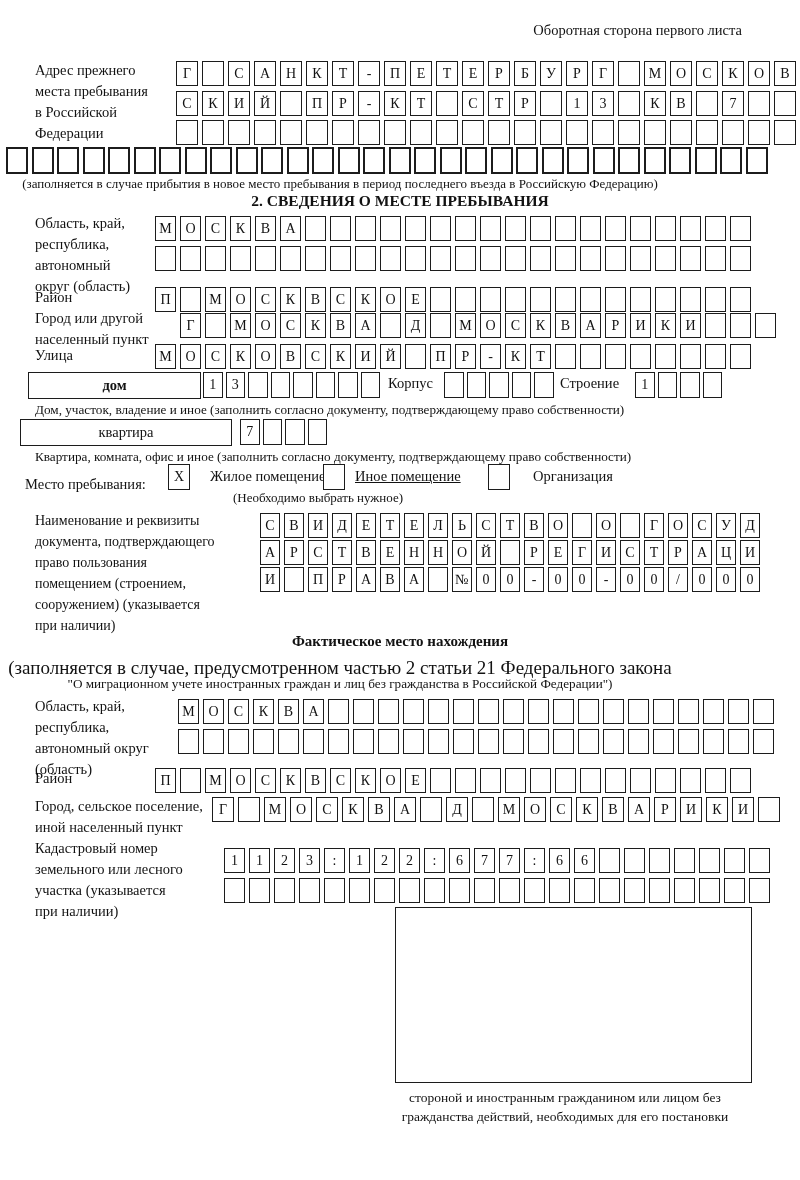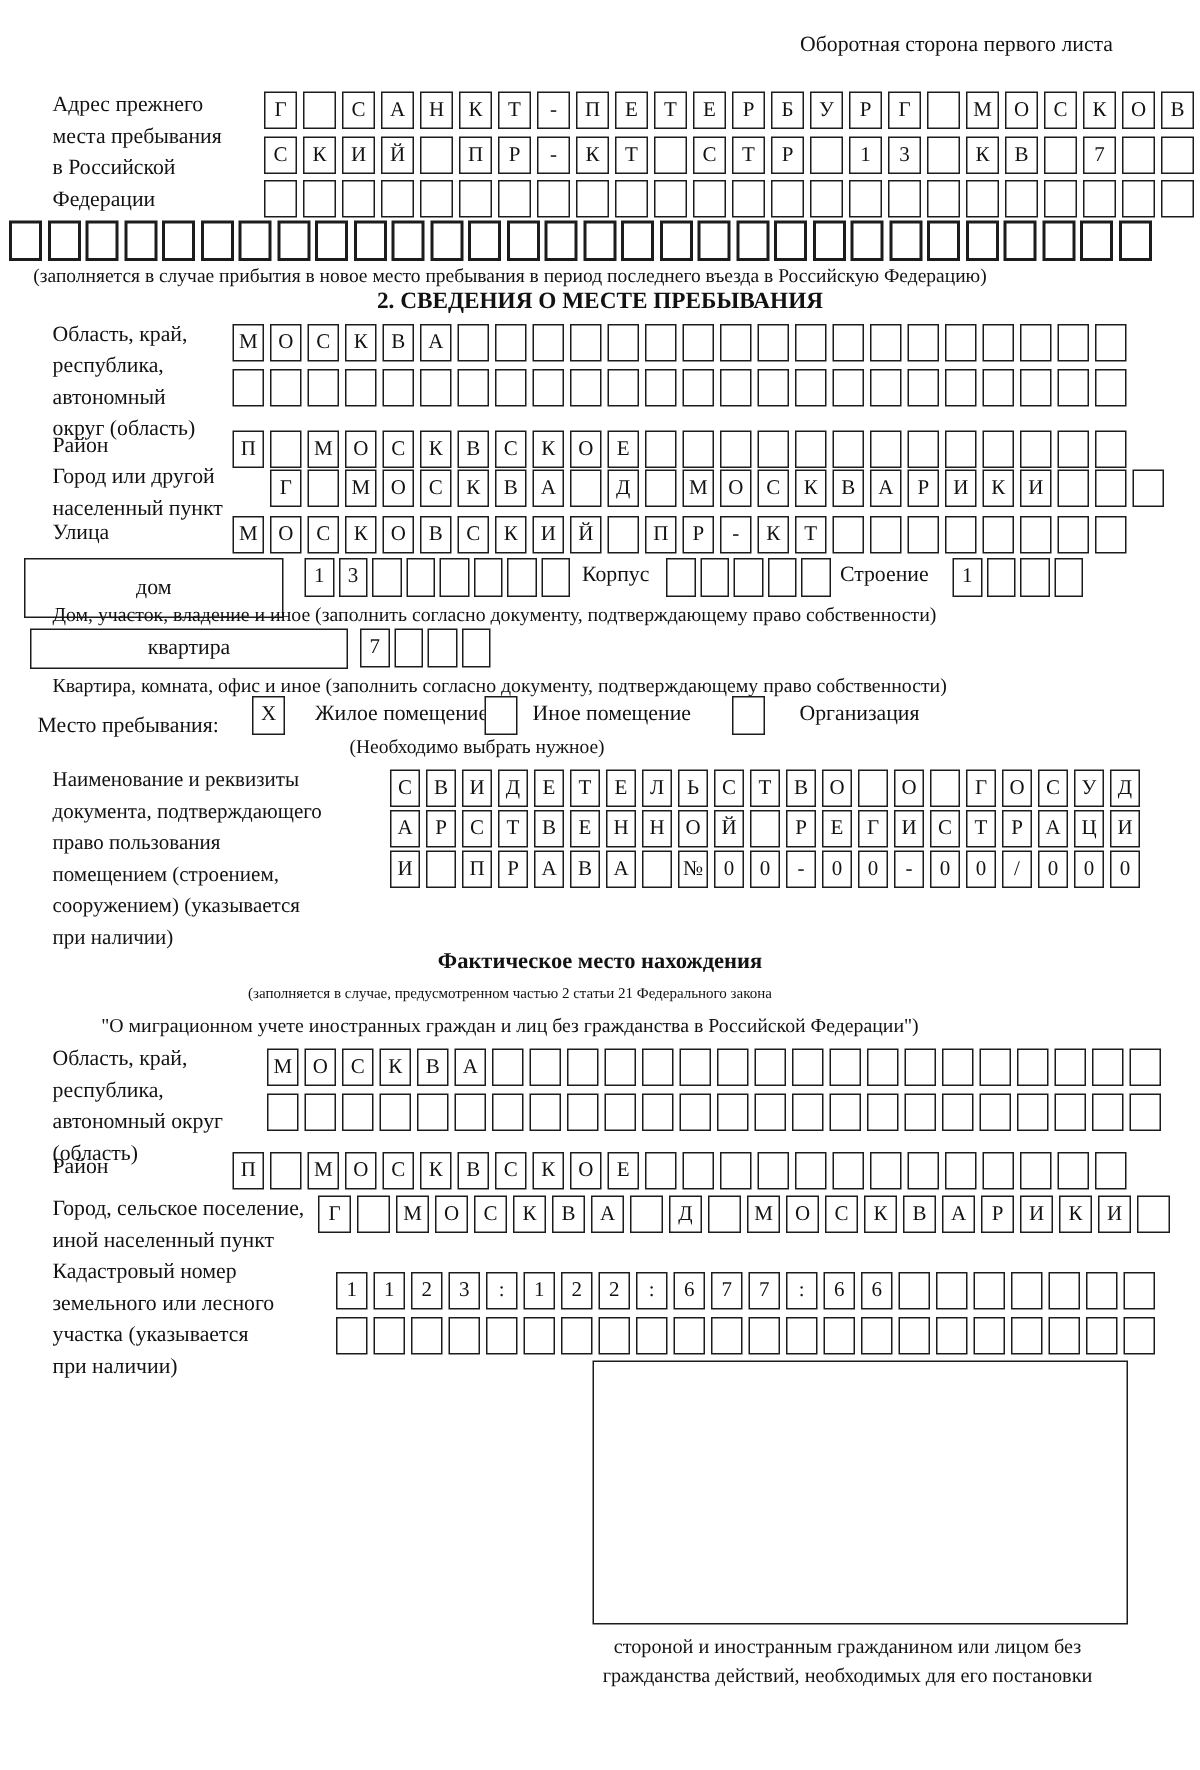--- a/index.html
+++ b/index.html
@@ -306,21 +306,21 @@
     <span class="cell"></span>
     <span class="cell"></span>
     <span class="cell"></span>
     <span class="cell"></span>
     <span class="cell"></span>
     <span class="cell"></span>
     <span class="cell"></span>
     <span class="cell"></span>
   </div>
 
-<div class="bigbox" style="left:16px;top:372px;width:173px;height:40px;">дом</div>
+<div class="bigbox" style="left:28px;top:372px;width:173px;height:27px;font-weight:bold;">дом</div>
 <div class="cellrow csm" style="left:203px;top:372px;">
     <span class="cell">1</span>
     <span class="cell">3</span>
     <span class="cell"></span>
     <span class="cell"></span>
     <span class="cell"></span>
     <span class="cell"></span>
     <span class="cell"></span>
     <span class="cell"></span>
   </div>
@@ -347,21 +347,21 @@
     <span class="cell"></span>
     <span class="cell"></span>
     <span class="cell"></span>
   </div>
 <div class="cap" style="left:35px;top:449px;font-size:13.2px;">Квартира, комната, офис и иное (заполнить согласно документу, подтверждающему право собственности)</div>
 
 <div class="lbl" style="left:25px;top:448px;margin-top:28px;">Место пребывания:</div>
 <div class="checkbox" style="left:168px;top:464px;">X</div>
 <div class="lbl" style="left:210px;top:468px;">Жилое помещение</div>
 <div class="checkbox" style="left:323px;top:464px;"></div>
-<div class="lbl" style="left:355px;top:468px;">Иное помещение</div>
+<div class="lbl" style="left:355px;top:468px;text-decoration:underline;">Иное помещение</div>
 <div class="checkbox" style="left:488px;top:464px;"></div>
 <div class="lbl" style="left:533px;top:468px;">Организация</div>
 <div class="cap" style="left:233px;top:490px;">(Необходимо выбрать нужное)</div>
 
 <div class="lines" style="left:35px;top:510px;font-size:14px;">
     <div>Наименование и реквизиты</div>
     <div>документа, подтверждающего</div>
     <div>право пользования</div>
     <div>помещением (строением,</div>
     <div>сооружением) (указывается</div>
@@ -431,21 +431,21 @@
     <span class="cell">-</span>
     <span class="cell">0</span>
     <span class="cell">0</span>
     <span class="cell">/</span>
     <span class="cell">0</span>
     <span class="cell">0</span>
     <span class="cell">0</span>
   </div>
 
 <div class="title" style="top:633px;font-size:15px;">Фактическое место нахождения</div>
-<div class="cap center" style="top:657px;font-size:10px;">(заполняется в случае, предусмотренном частью 2 статьи 21 Федерального закона</div>
+<div class="cap center" style="top:657px;font-size:19px;">(заполняется в случае, предусмотренном частью 2 статьи 21 Федерального закона</div>
 <div class="cap center" style="top:676px;font-size:13.2px;">"О миграционном учете иностранных граждан и лиц без гражданства в Российской Федерации")</div>
 
 <div class="lines" style="left:35px;top:696px;">
     <div>Область, край,</div>
     <div>республика,</div>
     <div>автономный округ</div>
     <div>(область)</div>
   </div>
 <div class="cellrow" style="left:178px;top:699px;">
     <span class="cell">М</span>

